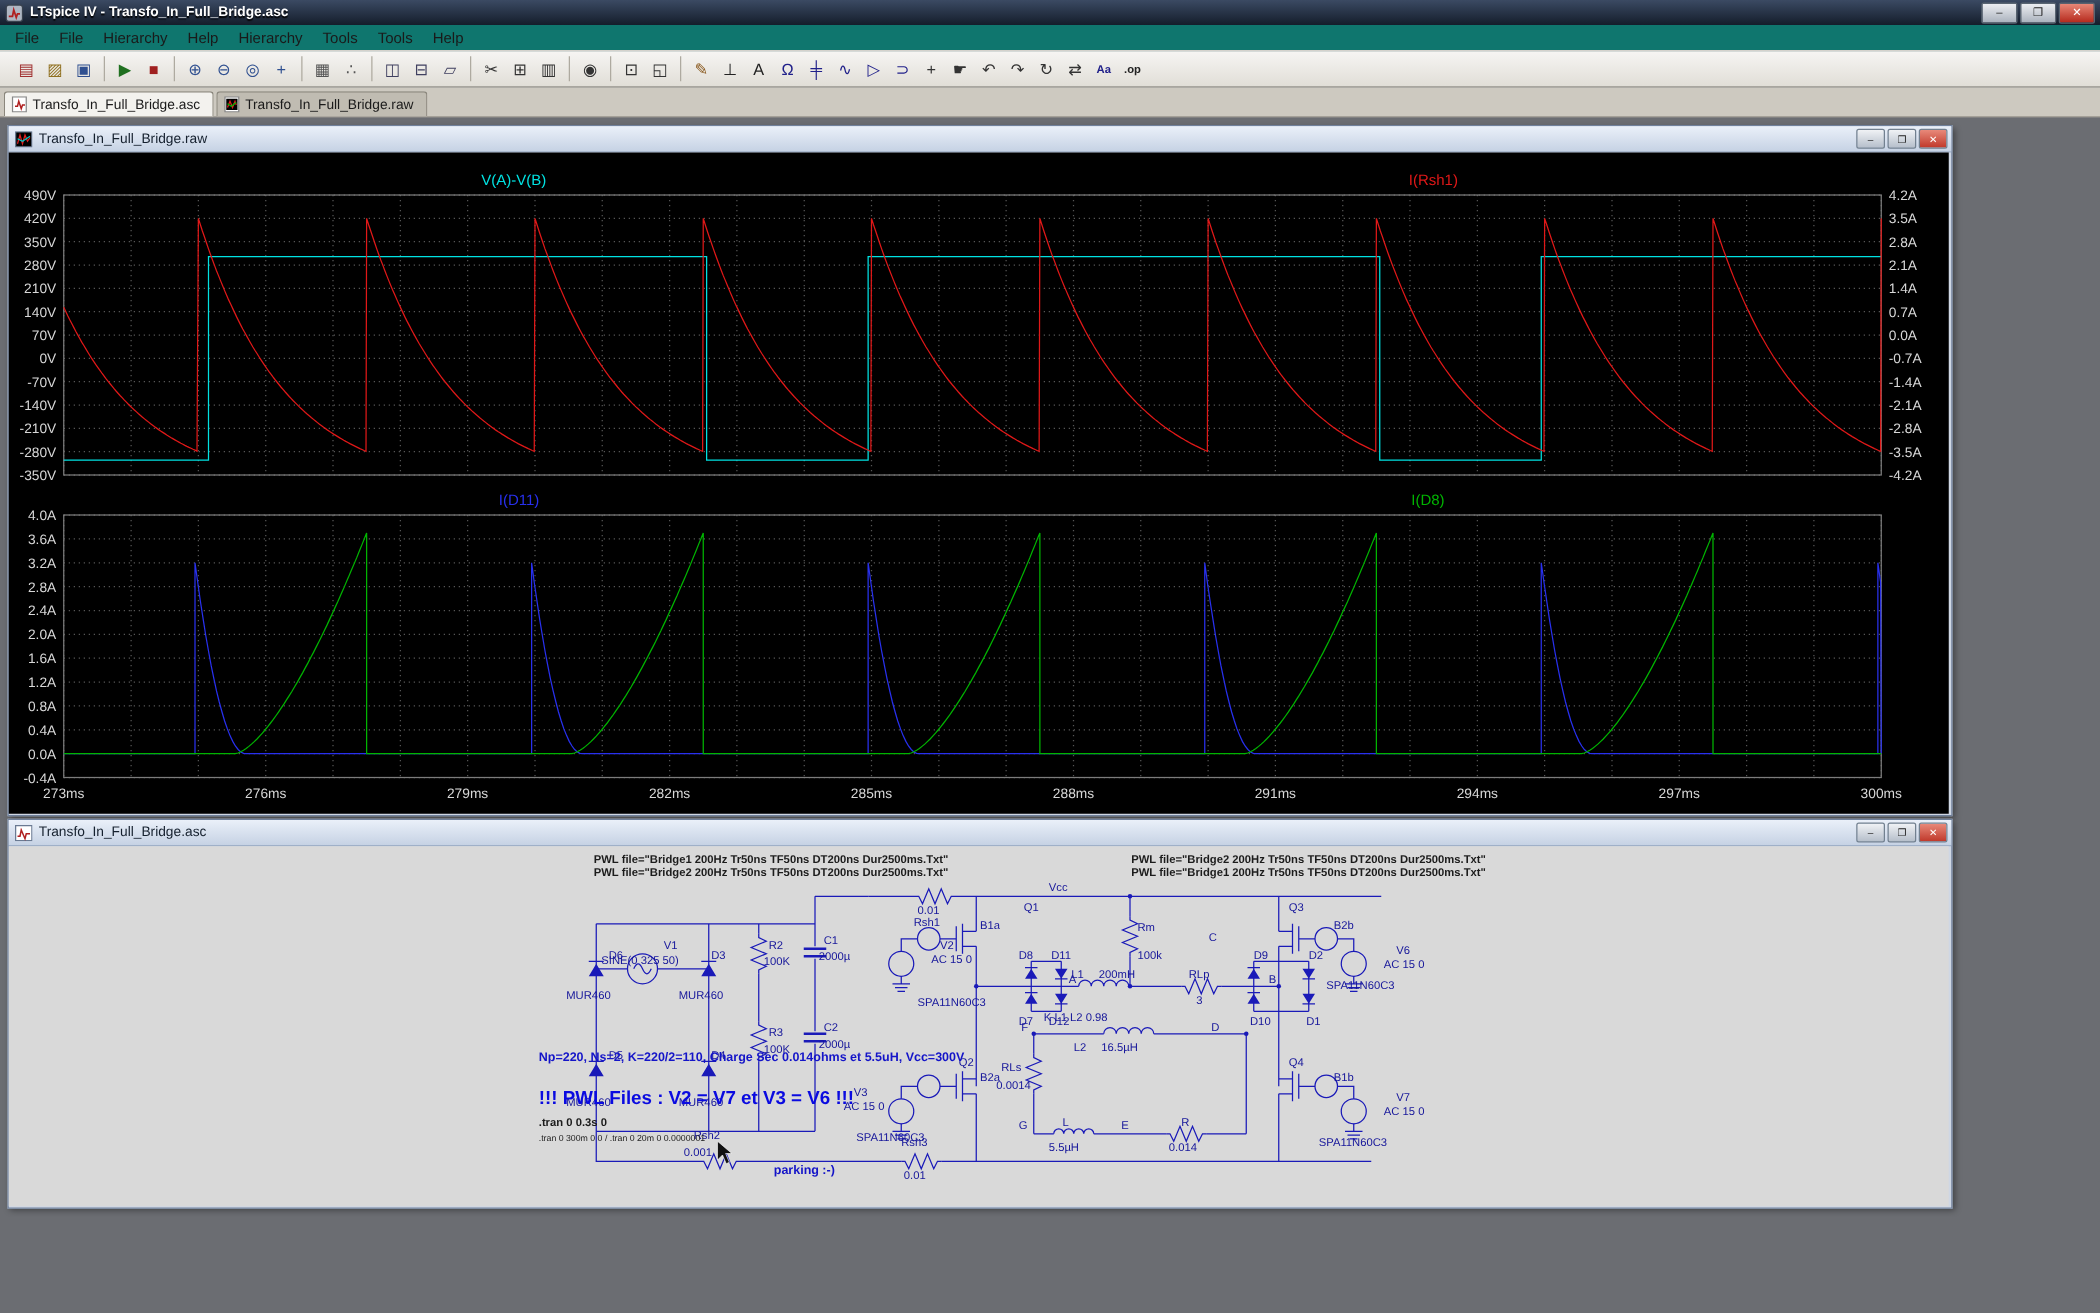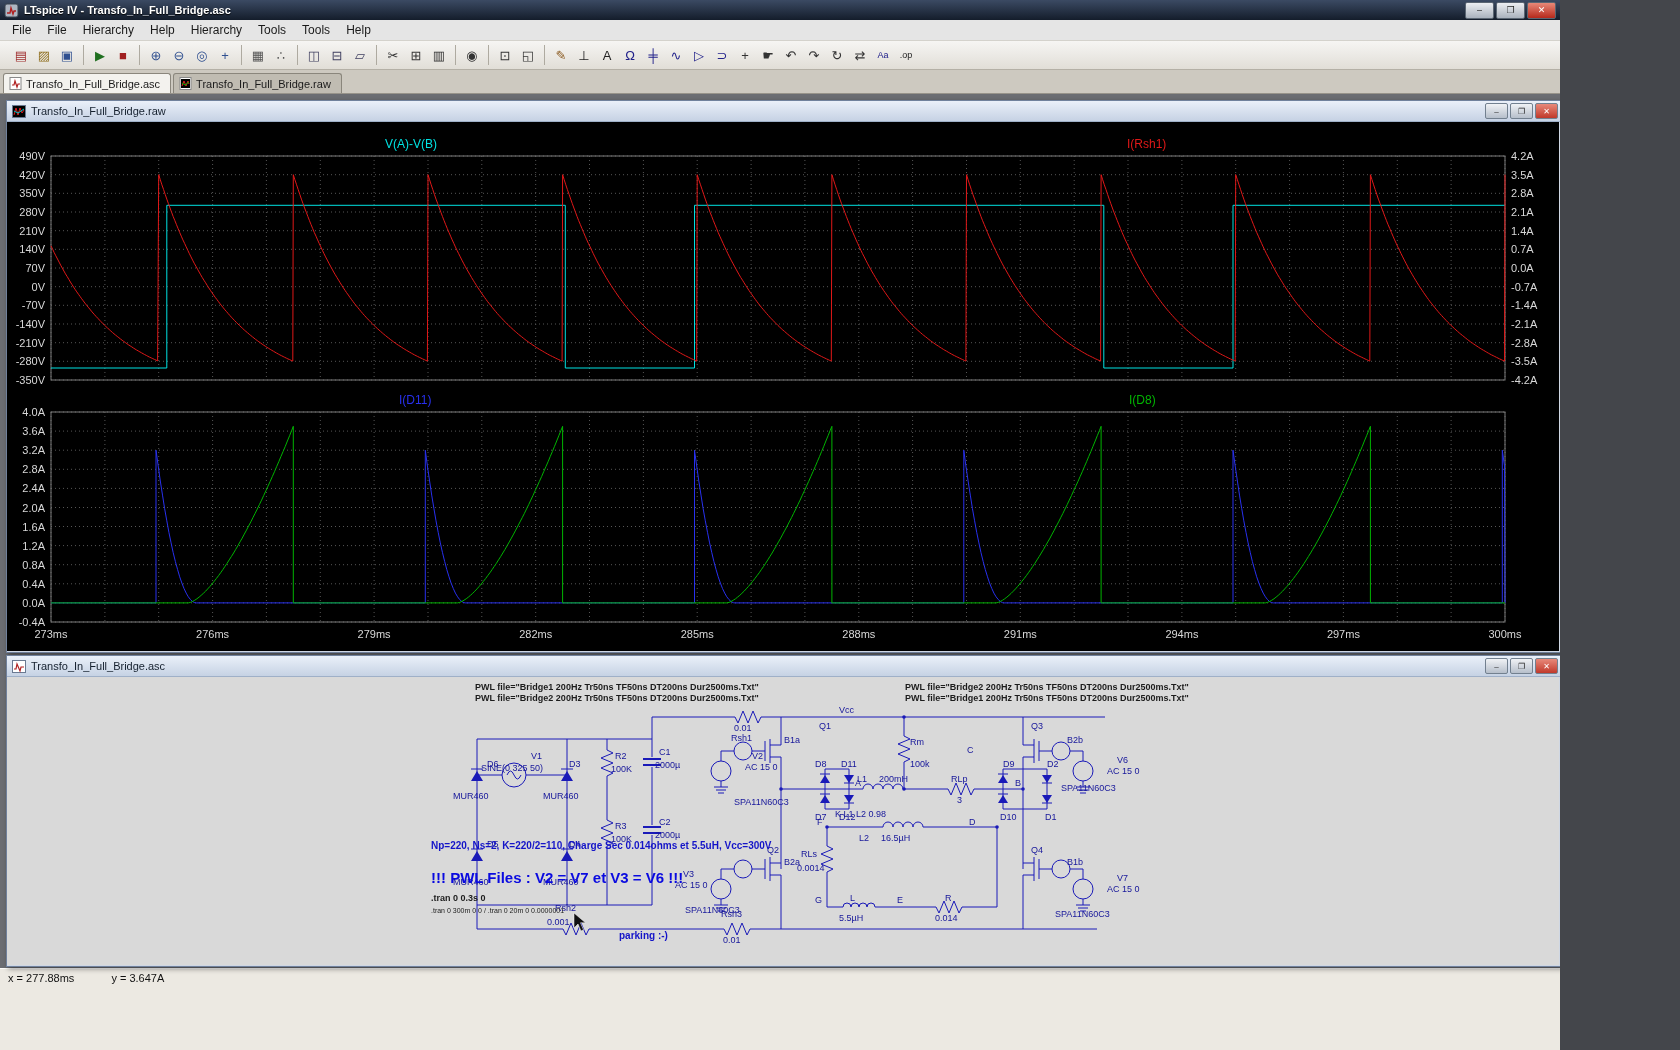--- a/index.html
+++ b/index.html
@@ -1,39 +1,39 @@
 <!DOCTYPE html>
 <html><head>
 <meta charset="utf-8">
 <style>
   html,body{margin:0;padding:0;background:#44464b;}
-  .app{position:relative;width:1560px;height:1050px;display:flex;flex-direction:column;
+  .app{position:relative;width:1680px;height:1050px;display:flex;flex-direction:column;
        font-family:"Liberation Sans",sans-serif;overflow:hidden;background:#6b6d72;}
 
   
   .titlebar{height:20px;flex:0 0 20px;display:flex;align-items:center;gap:5px;padding:0 4px;
             background:linear-gradient(#3b4a63,#141d2b);color:#fff;font-size:11px;}
   .titlebar .ttxt{font-weight:bold;text-shadow:0 1px 1px #000;}
   .winbtns{margin-left:auto;display:flex;gap:2px;}
   .wbtn{width:27px;height:15px;display:flex;align-items:center;justify-content:center;
         font-size:9px;color:#222;background:linear-gradient(#eceef2,#aab2bd);
         border:1px solid #5a6572;border-radius:2px;cursor:default;}
   .wbtn.close{background:linear-gradient(#e88878,#b5291c);color:#fff;}
 
   
-  .menubar{height:20px;flex:0 0 20px;background:#e5e5e5;border-bottom:1px solid #d4d2cc;
+  .menubar{height:20px;flex:0 0 20px;background:#0f766e;border-bottom:1px solid #d4d2cc;
            display:flex;align-items:center;font-size:12px;color:#1a1a1a;padding-left:4px;}
   .menu-item{padding:2px 8px;}
 
   
   .toolbar{height:28px;flex:0 0 28px;background:linear-gradient(#f6f5f3,#e1ded7);
            border-bottom:1px solid #b4b0a6;display:flex;align-items:center;padding-left:10px;gap:1px;}
   .tb-btn{width:22px;height:22px;display:flex;align-items:center;justify-content:center;
           font-size:13px;line-height:1;border-radius:2px;cursor:default;}
-  .tb-sm{font-size:9px;font-weight:normal;}
+  .tb-sm{font-size:9px;font-weight:bold;}
   .tb-sep{width:1px;height:20px;background:#aeaaa0;margin:0 4px;}
 
   
   .tabbar{height:23px;flex:0 0 23px;background:#cdc9c0;display:flex;align-items:flex-end;
           padding-left:3px;border-bottom:1px solid #97938a;}
   .tab{display:flex;align-items:center;gap:4px;font-size:11px;color:#1a1a1a;height:19px;
        padding:0 10px 0 5px;margin-right:2px;border:1px solid #8a867c;border-bottom:none;
        border-radius:3px 3px 0 0;background:#c0bcb2;}
   .tab.active{background:#f3f2ee;}
   .tabicon{flex:0 0 auto;}
@@ -507,18 +507,14 @@
             <text x="648" y="161" class="sl-b">2000µ</text>
             <text x="424" y="172" class="sl-n">Np=220, Ns=2, K=220/2=110, Charge Sec 0.014ohms et 5.5uH, Vcc=300V</text>
             <text x="424" y="206" class="sl-bb">!!! PWL Files : V2 = V7 et V3 = V6 !!!</text>
             <text x="424" y="224" class="sl-k">.tran 0 0.3s 0</text>
             <text x="424" y="236" class="sl-t">.tran 0 300m 0 0 / .tran 0 20m 0 0.0000001</text>
           </svg>
       </div>
     </div>
   </div>
 
-  <div class="statusbar">
-    <span>x = 277.88ms</span>
-    <span>y = 3.647A</span>
-  </div>
 
 </div>
 
 </body></html>

